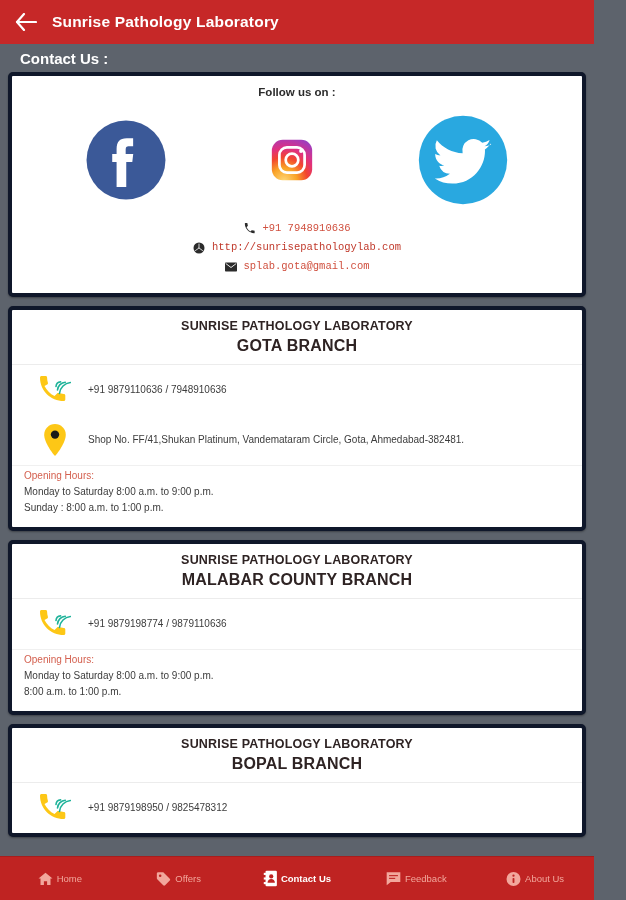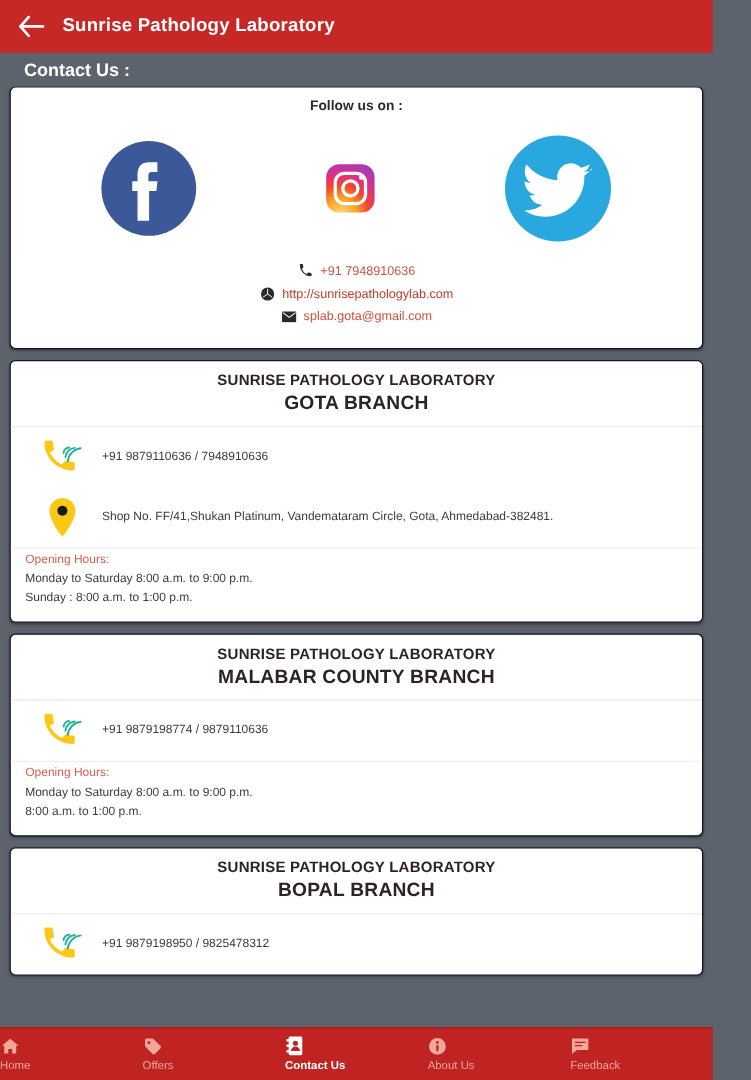--- a/index.html
+++ b/index.html
@@ -53,21 +53,21 @@
   
   .scroll {
     flex: 1 1 auto;
     overflow: hidden;
     padding: 0 8px;
   }
 
   .card {
     background: #ffffff;
     border-radius: 5px;
-    border: 1px solid #0f172a;
+    border: 4px solid #0f172a;
     box-shadow: 0 1px 2px rgba(0,0,0,.35);
     margin-bottom: 9px;
   }
 
   
   .social-card { padding: 10px 0 14px; }
   .follow-title {
     text-align: center;
     font-size: 11.5px;
     font-weight: bold;
@@ -82,25 +82,25 @@
     padding: 0 20px;
   }
   .social-btn { cursor: pointer; display:flex; align-items:center; justify-content:center; }
   .fb-icon  { width: 84px; height: 84px; }
   .ig-icon  { width: 42px; height: 42px; }
   .tw-icon  { width: 94px; height: 94px; }
 
   .contact-lines { margin-top: 6px; }
   .contact-line {
     display: flex;
-    align-items: center;
     justify-content: center;
     gap: 6px;
     margin: 6px 0;
     cursor: pointer;
+    font-family: Liberation Mono, monospace;
   }
   .contact-line .glyph {
     display: flex; align-items: center; justify-content: center;
     width: 13px; height: 13px;
   }
   .contact-line .txt {
     font-size: 10.5px;
     color: #d0503f;
   }
   .contact-line .txt.link { color: #c0392b; }
@@ -156,21 +156,22 @@
   .bottomnav {
     flex: 0 0 44px;
     background: #bf2322;
     display: flex;
     align-items: stretch;
     border-top: 1px solid #a81d1c;
   }
   .navitem {
     flex: 1 1 0;
     display: flex;
-    flex-direction: column;
+    flex-direction: row;
+    align-items: center;
     justify-content: center;
     gap: 3px;
     cursor: pointer;
   }
   .navitem .nav-ic { height: 17px; display:flex; align-items:center; }
   .navitem .nav-lb {
     font-size: 9.5px;
     color: #f2a79c;
   }
   .navitem.active .nav-lb { color: #ffffff; font-weight: bold; }
@@ -371,34 +372,34 @@
           <rect x="0.5" y="17" width="3.6" height="3" fill="#ffffff"></rect>
           <circle cx="11" cy="9" r="3" fill="#bf2322"></circle>
           <path d="M5.8 18c0-2.9 2.3-5.2 5.2-5.2s5.2 2.3 5.2 5.2z" fill="#bf2322"></path>
         </svg>
       </span>
       <span class="nav-lb">Contact Us</span>
     </div>
 
     <div class="navitem">
       <span class="nav-ic">
+        <svg width="17" height="15" viewBox="0 0 24 22" aria-hidden="true">
+          <path d="M2 2h20v14H8l-6 5V2z" fill="#f2a79c"></path>
+          <rect x="5.5" y="6" width="13" height="1.6" fill="#bf2322"></rect>
+          <rect x="5.5" y="10" width="9" height="1.6" fill="#bf2322"></rect>
+        </svg>
+      </span>
+      <span class="nav-lb">Feedback</span>
+    </div>
+
+    <div class="navitem">
+      <span class="nav-ic">
         <svg width="17" height="16" viewBox="0 0 24 24" aria-hidden="true">
           <circle cx="12" cy="12" r="10.5" fill="#f2a79c"></circle>
           <circle cx="12" cy="7" r="1.7" fill="#bf2322"></circle>
           <rect x="10.6" y="10.4" width="2.8" height="7.6" rx="1.2" fill="#bf2322"></rect>
         </svg>
       </span>
       <span class="nav-lb">About Us</span>
     </div>
 
-    <div class="navitem">
-      <span class="nav-ic">
-        <svg width="17" height="15" viewBox="0 0 24 22" aria-hidden="true">
-          <path d="M2 2h20v14H8l-6 5V2z" fill="#f2a79c"></path>
-          <rect x="5.5" y="6" width="13" height="1.6" fill="#bf2322"></rect>
-          <rect x="5.5" y="10" width="9" height="1.6" fill="#bf2322"></rect>
-        </svg>
-      </span>
-      <span class="nav-lb">Feedback</span>
-    </div>
-
   </div>
 </div>
 
 </body></html>

